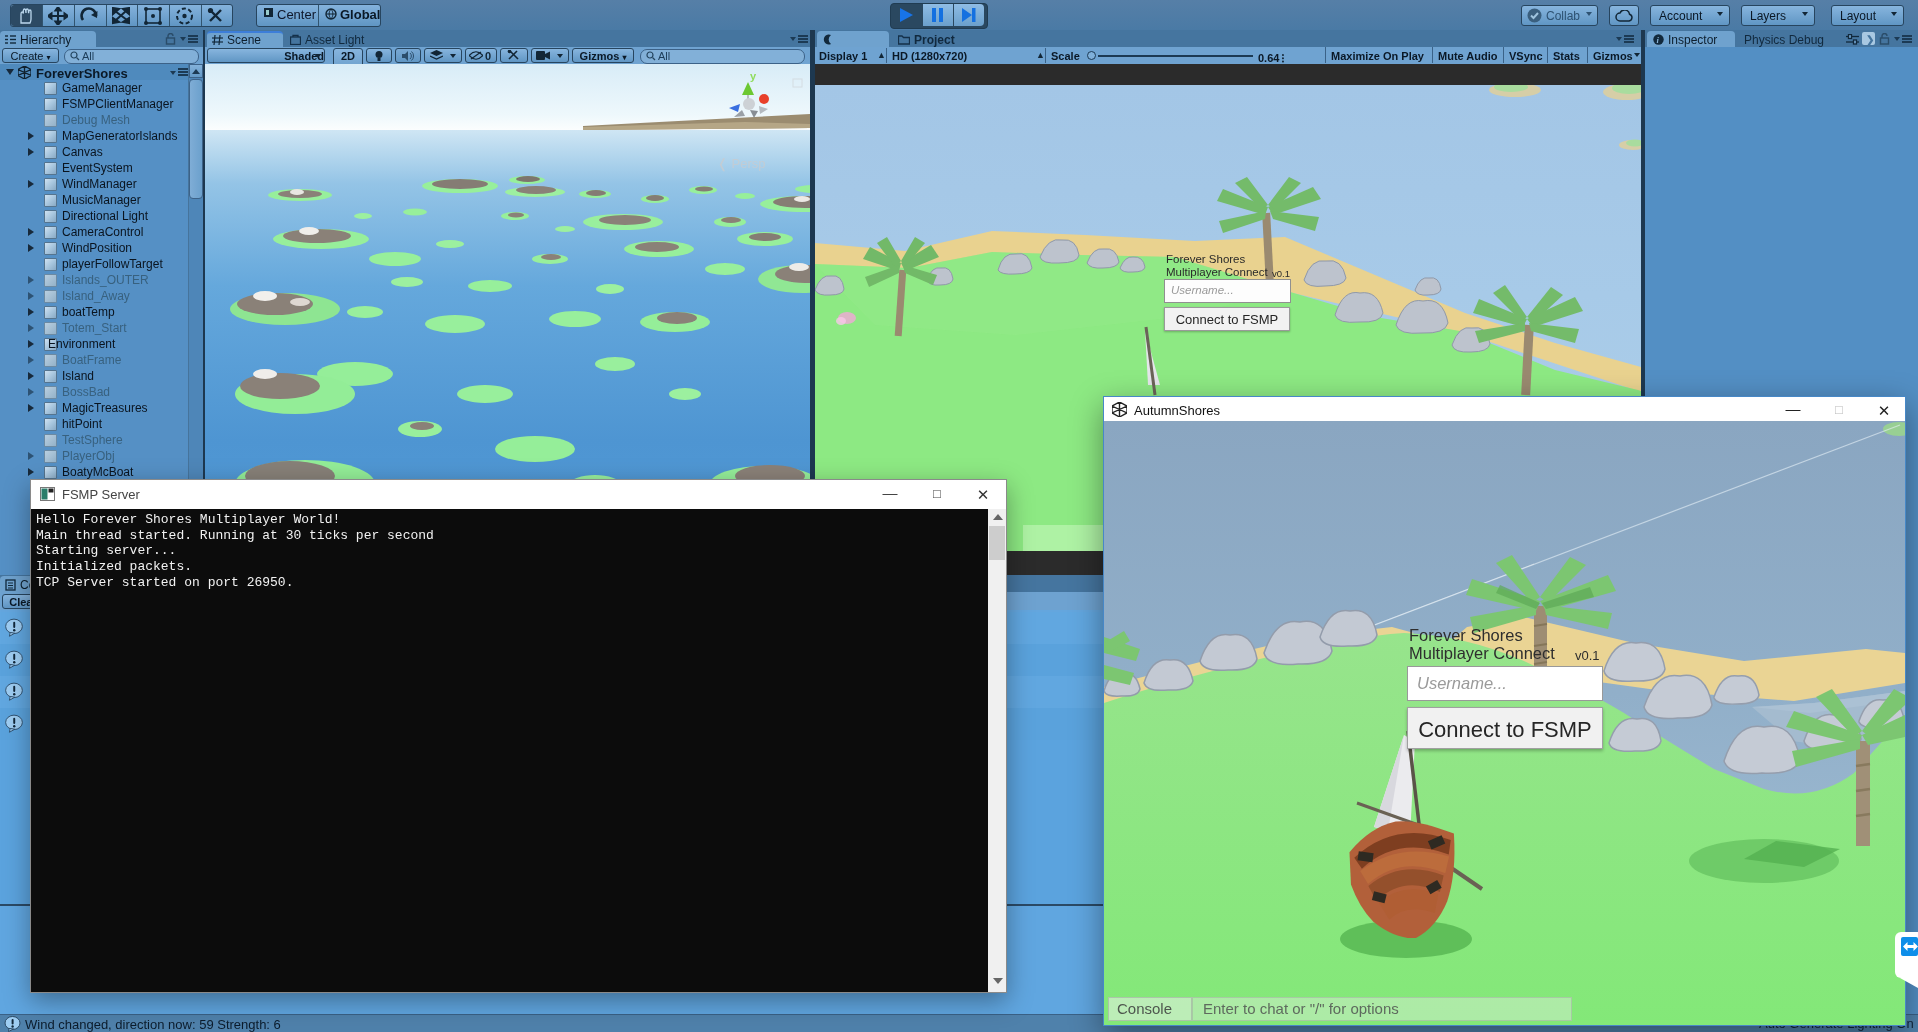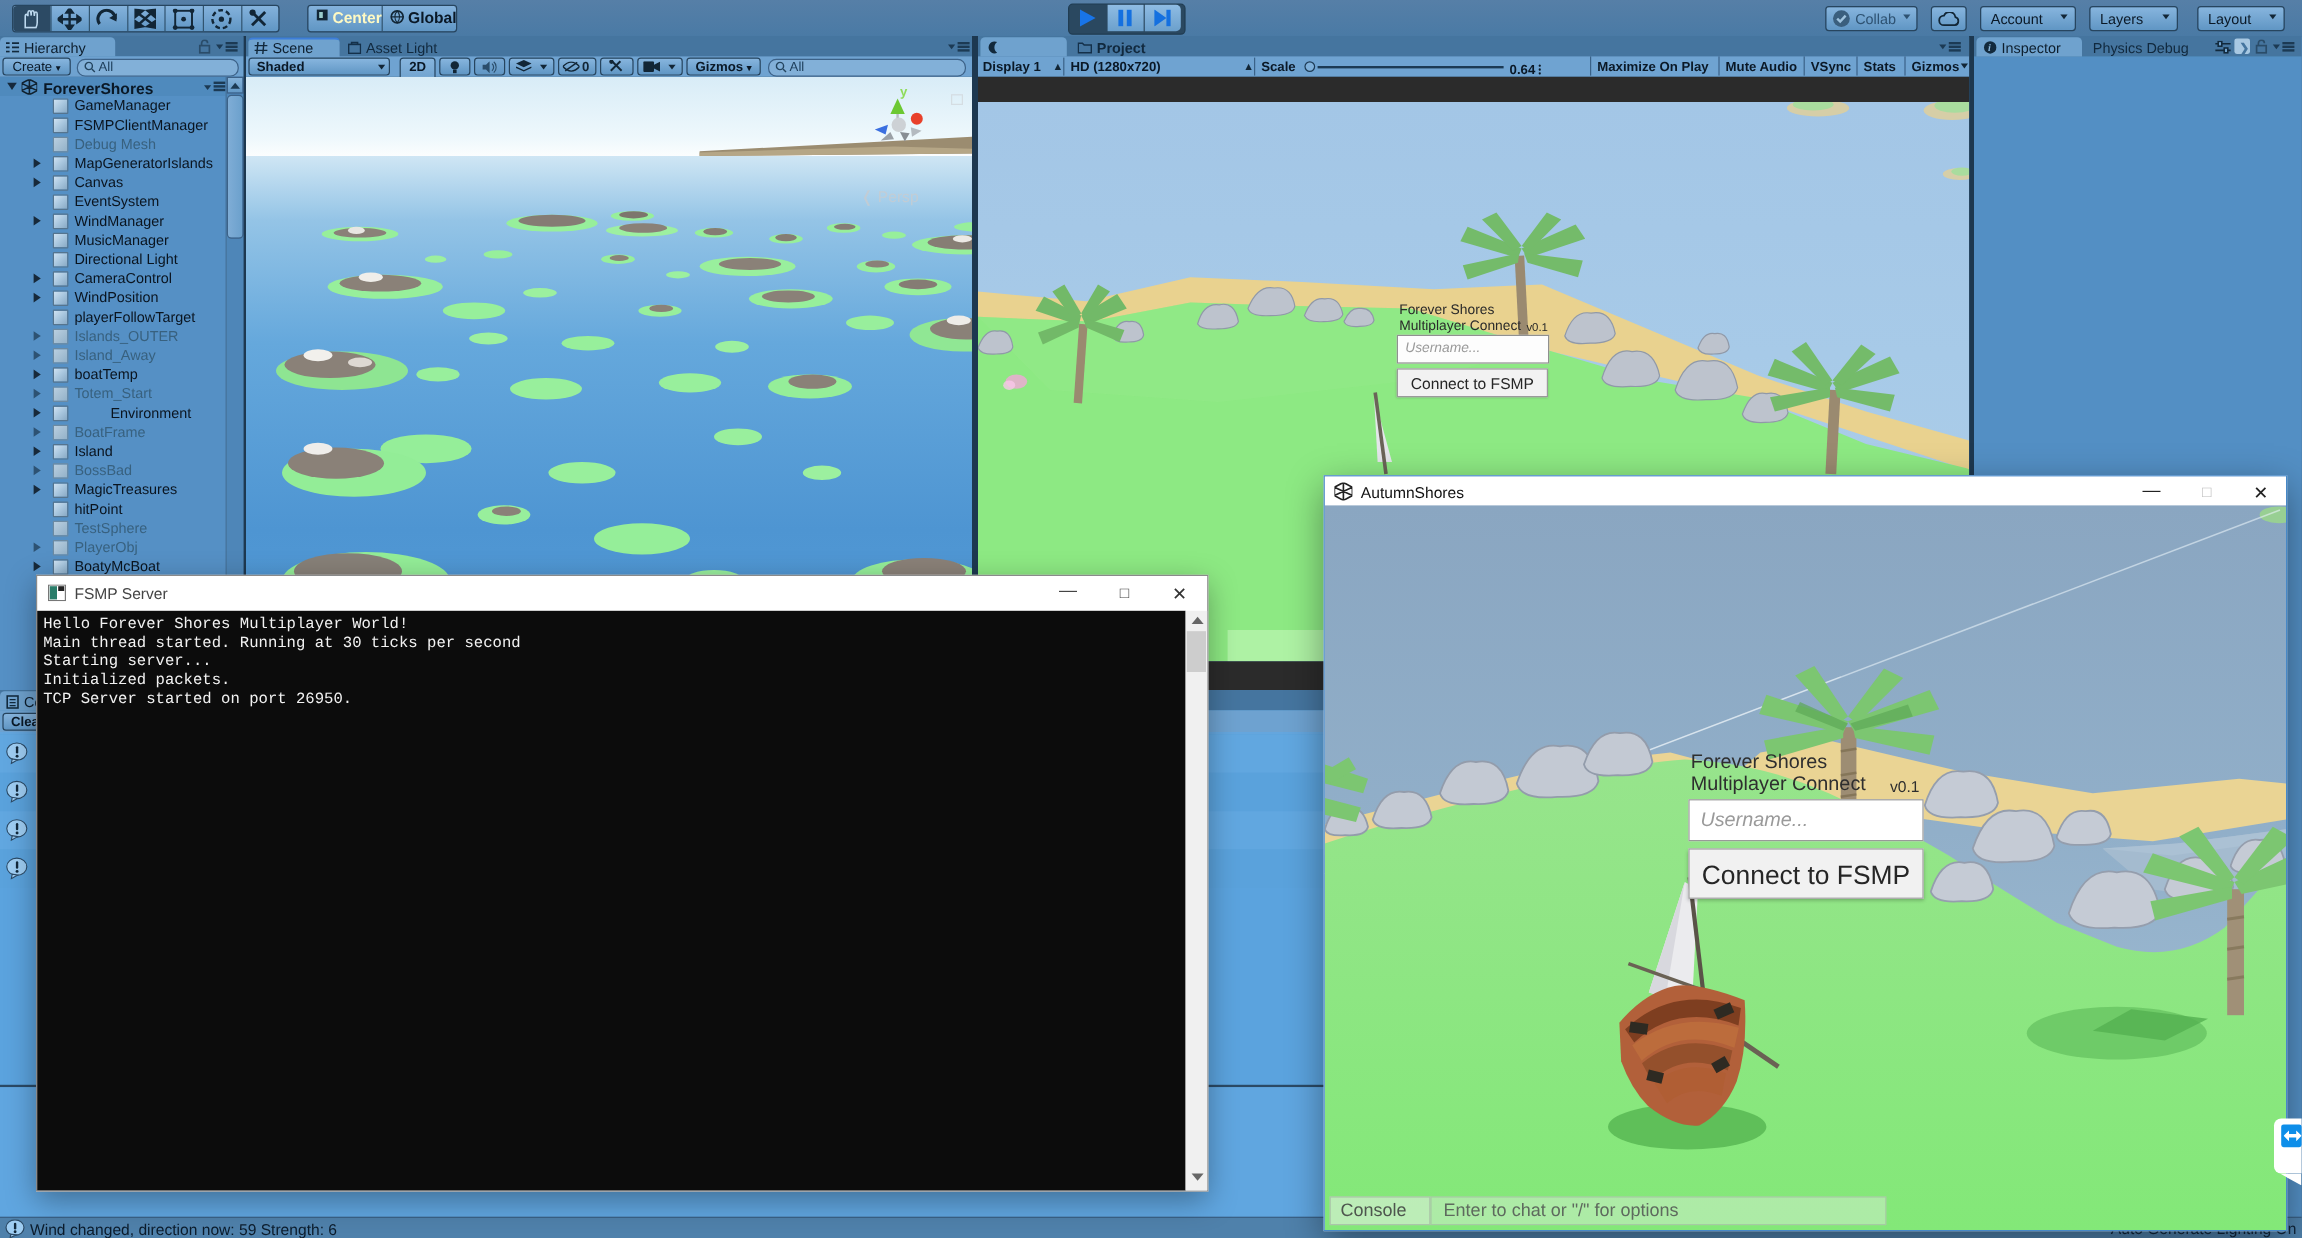--- a/index.html
+++ b/index.html
@@ -71,21 +71,21 @@
 <div class="abs" style="left:74px;top:5px;width:1px;height:21px;background:#31546f;"></div>
 <div class="abs" style="left:106px;top:5px;width:1px;height:21px;background:#31546f;"></div>
 <div class="abs" style="left:137px;top:5px;width:1px;height:21px;background:#31546f;"></div>
 <div class="abs" style="left:169px;top:5px;width:1px;height:21px;background:#31546f;"></div>
 <div class="abs" style="left:201px;top:5px;width:1px;height:21px;background:#31546f;"></div>
 
 <div class="abs tbtn" style="left:256px;top:4px;width:125px;height:23px;border-radius:3px;"></div>
 <div class="abs" style="left:318px;top:5px;width:1px;height:21px;background:#31546f;"></div>
 <div class="abs" style="left:264px;top:8px;width:9px;height:9px;background:#122636;"></div>
 <div class="abs" style="left:266px;top:10px;width:3px;height:5px;background:#9cc;"></div>
-<div class="abs" style="left:277px;top:7px;color:#fef9c3;font-size:13px;font-weight:700;">Center</div>
+<div class="abs" style="left:277px;top:7px;color:#0f172a;font-size:13px;font-weight:400;">Center</div>
 <svg class="abs" style="left:325px;top:8px" width="12" height="12" viewBox="0 0 12 12">
     <circle cx="6" cy="6" r="5" fill="none" stroke="#122636" stroke-width="1.4"></circle>
     <path d="M1 6 H11 M6 1 C3.5 4 3.5 8 6 11 C8.5 8 8.5 4 6 1" fill="none" stroke="#122636" stroke-width="1"></path>
   </svg>
 <div class="abs" style="left:340px;top:7px;color:#0a1826;font-size:13px;font-weight:700;">Global</div>
 
 <div class="abs" style="left:890px;top:3px;width:96px;height:24px;background:#2a4860;border:1px solid #203c52;border-radius:4px;"></div>
 <div class="abs" style="left:923px;top:4px;width:30px;height:22px;background:linear-gradient(#8fbce4,#6ba0cc);"></div>
 <div class="abs" style="left:954px;top:4px;width:30px;height:22px;background:linear-gradient(#8fbce4,#6ba0cc);border-radius:0 4px 4px 0;"></div>
 <svg class="abs" style="left:898px;top:7px" width="17" height="16" viewBox="0 0 17 16">
@@ -229,21 +229,21 @@
       <span style="position:absolute;left:62px;top:1px;">boatTemp</span>
     </div>
 <div class="row rowg" style="top:240px;">
       <span class="arr" style="left:28px;top:4px;border-left-color:#2d5273;"></span>
       <span class="cube cubeg" style="left:44px;top:2px;"></span>
       <span style="position:absolute;left:62px;top:1px;">Totem_Start</span>
     </div>
 <div class="row" style="top:256px;">
       <span class="arr" style="left:28px;top:4px;"></span>
       <span class="cube" style="left:44px;top:2px;"></span>
-      <span style="position:absolute;left:48px;top:1px;margin-left:44px;">Environment</span>
+      <span style="position:absolute;left:48px;top:1px;">Environment</span>
     </div>
 <div class="row rowg" style="top:272px;">
       <span class="arr" style="left:28px;top:4px;border-left-color:#2d5273;"></span>
       <span class="cube cubeg" style="left:44px;top:2px;"></span>
       <span style="position:absolute;left:62px;top:1px;">BoatFrame</span>
     </div>
 <div class="row" style="top:288px;">
       <span class="arr" style="left:28px;top:4px;"></span>
       <span class="cube" style="left:44px;top:2px;"></span>
       <span style="position:absolute;left:62px;top:1px;">Island</span>
@@ -297,21 +297,21 @@
 <div class="abs" style="left:227px;top:33px;font-size:12px;color:#0d1e2d;">Scene</div>
 <svg class="abs" style="left:290px;top:34px" width="11" height="11" viewBox="0 0 11 11">
     <rect x="0.5" y="3" width="10" height="7.5" fill="none" stroke="#14304a" stroke-width="1.3"></rect>
     <path d="M3 3 V1.5 H8 V3" fill="none" stroke="#14304a" stroke-width="1.3"></path>
   </svg>
 <div class="abs" style="left:305px;top:33px;font-size:12px;color:#11293e;">Asset Light</div>
 <div class="abs" style="left:790px;top:37px;width:0;height:0;border-top:4px solid #1c3a54;border-left:3px solid transparent;border-right:3px solid transparent;"></div>
 <div class="abs" style="left:798px;top:35px;width:10px;height:1.5px;background:#1c3a54;box-shadow:0 3px #1c3a54,0 6px #1c3a54;"></div>
 
 <div class="abs" style="left:205px;top:47px;width:605px;height:17px;background:#6fa3d1;border-bottom:1px solid #2c4f6e;"></div>
-<div class="abs btn" style="left:207px;top:48px;width:118px;height:15px;font-size:11px;text-align:left;padding-left:6px;line-height:14px;font-weight:700;">Shaded</div>
+<div class="abs btn" style="left:207px;top:48px;width:118px;height:15px;font-size:11px;text-align:right;padding-left:6px;line-height:14px;font-weight:700;">Shaded</div>
 <div class="abs" style="left:315px;top:54px;width:0;height:0;border-top:4px solid #122636;border-left:3px solid transparent;border-right:3px solid transparent;"></div>
 <div class="abs btn" style="left:333px;top:48px;width:30px;height:30px;font-size:11px;line-height:14px;font-weight:700;">2D</div>
 <div class="abs btn" style="left:366px;top:48px;width:26px;height:15px;"></div>
 <svg class="abs" style="left:374px;top:50px" width="10" height="12" viewBox="0 0 10 12">
     <circle cx="5" cy="4.5" r="3.5" fill="#122636"></circle>
     <rect x="3.5" y="8" width="3" height="3" fill="#122636"></rect>
   </svg>
 <div class="abs btn" style="left:395px;top:48px;width:26px;height:15px;background:linear-gradient(#79a9d4,#6096c4);"></div>
 <svg class="abs" style="left:402px;top:51px" width="12" height="10" viewBox="0 0 12 10">
     <path d="M0 3 H3 L6 0 V10 L3 7 H0 Z" fill="#2b4d6b"></path>

